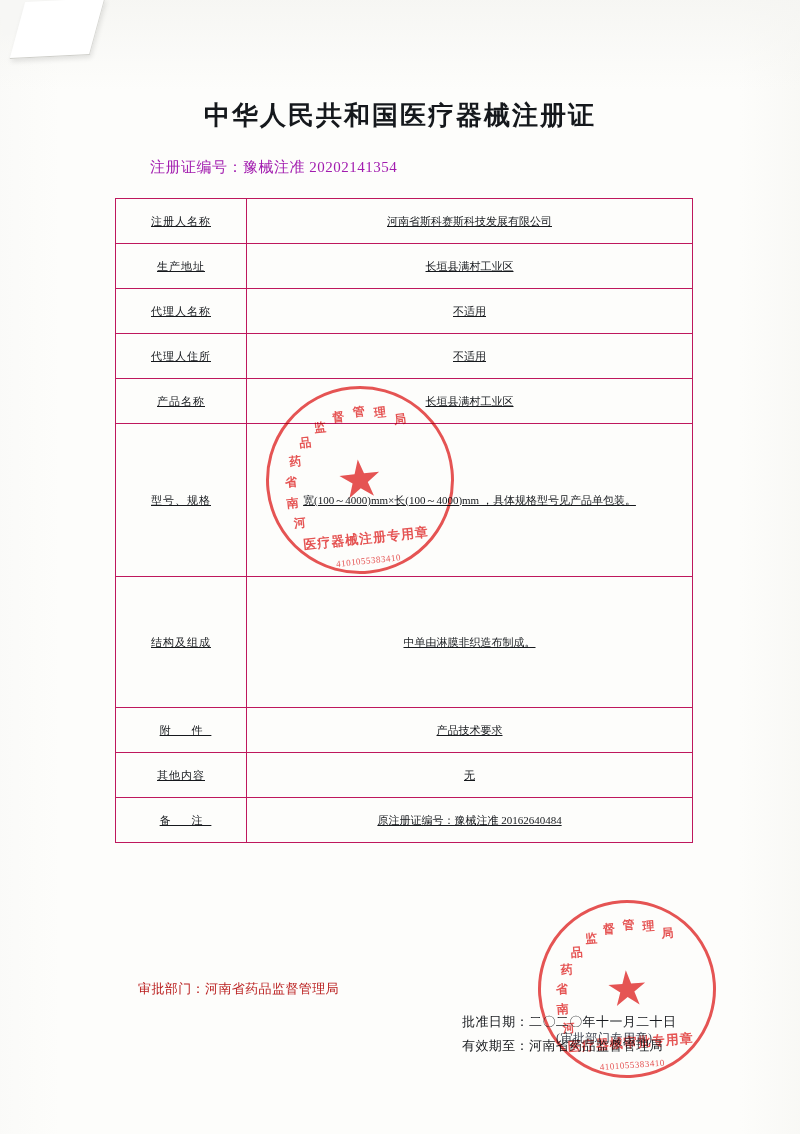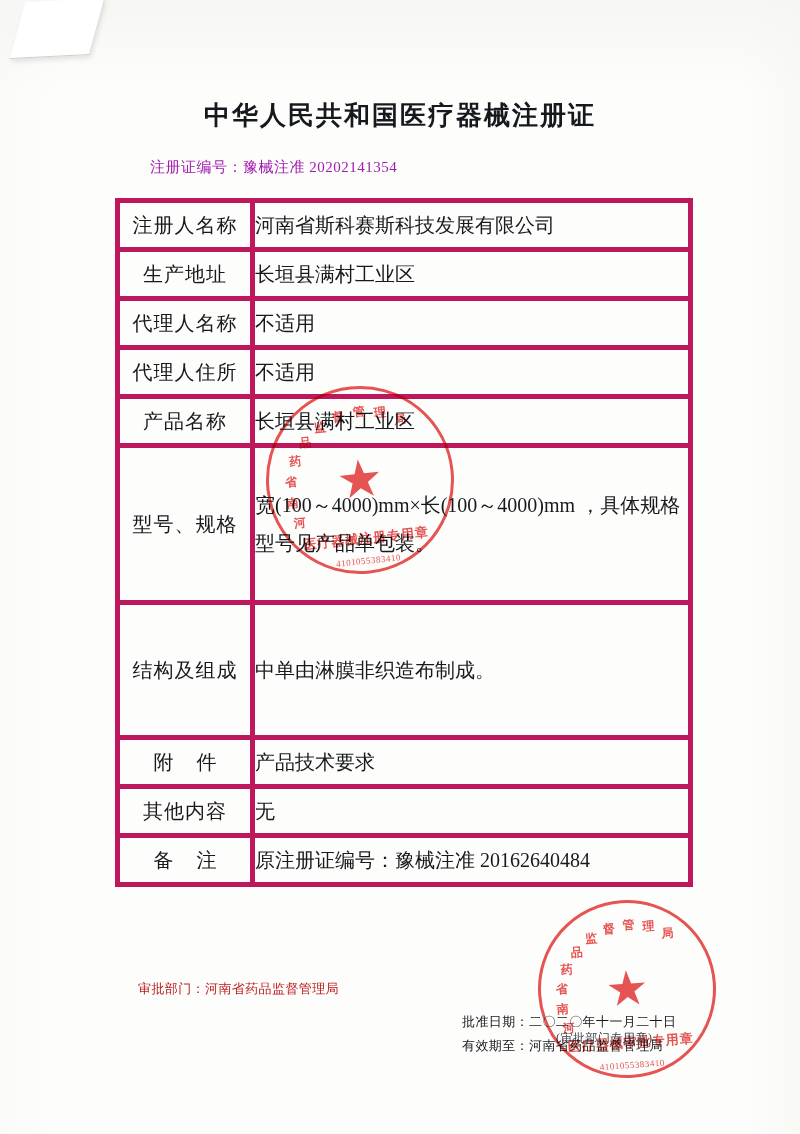--- a/index.html
+++ b/index.html
@@ -73,39 +73,41 @@
 
   table.cert {
     position: absolute;
     top: 198px;
     left: 115px;
     width: 578px;
     border-collapse: collapse;
     table-layout: fixed;
   }
   table.cert td {
-    border: 5px solid #be185d;
-    font-size: 20px;
+    border: 1px solid #be185d;
+    font-size: 11px;
     color: #16191d;
     vertical-align: middle;
     padding: 0;
+    text-decoration: underline;
   }
   td.label {
     width: 130px;
     text-align: center;
     letter-spacing: 1px;
     padding: 6px 4px;
   }
   td.label.spaced {
     letter-spacing: 9px;
     text-indent: 9px;
   }
   td.value {
     padding: 6px 10px;
     line-height: 1.9;
+    text-align: center;
   }
   tr.h-small td { height: 44px; }
   tr.h-spec td { height: 152px; }
   tr.h-struct td { height: 130px; }
   tr.h-scope td { height: 118px; }
 
   td.value.top {
     vertical-align: middle;
   }
 

